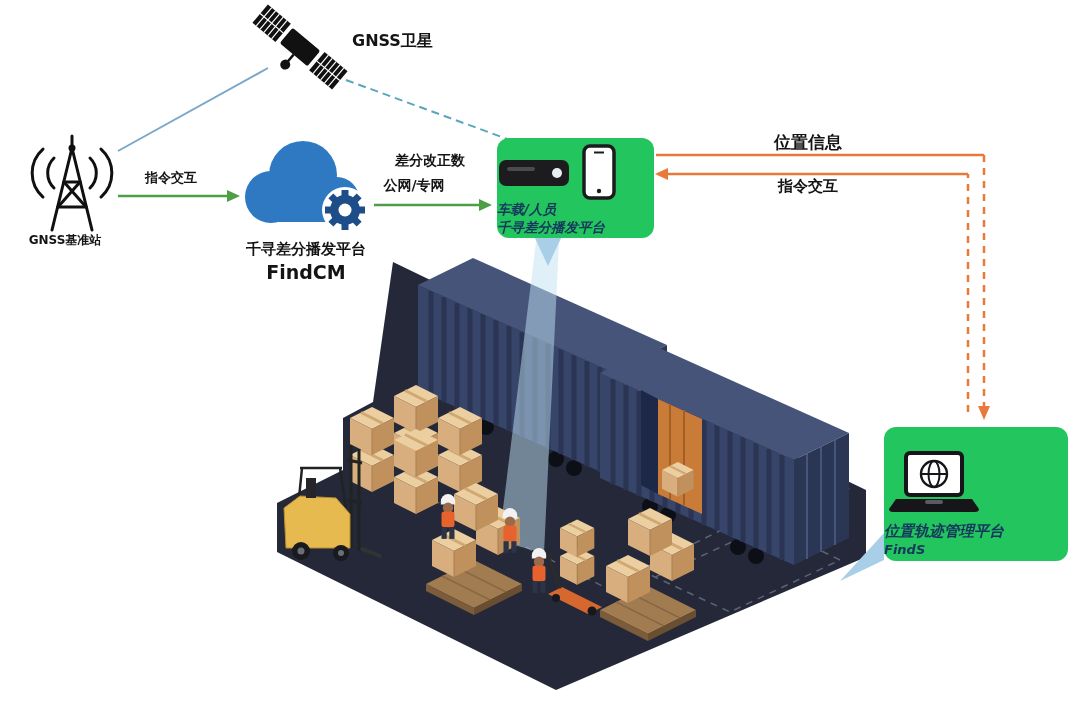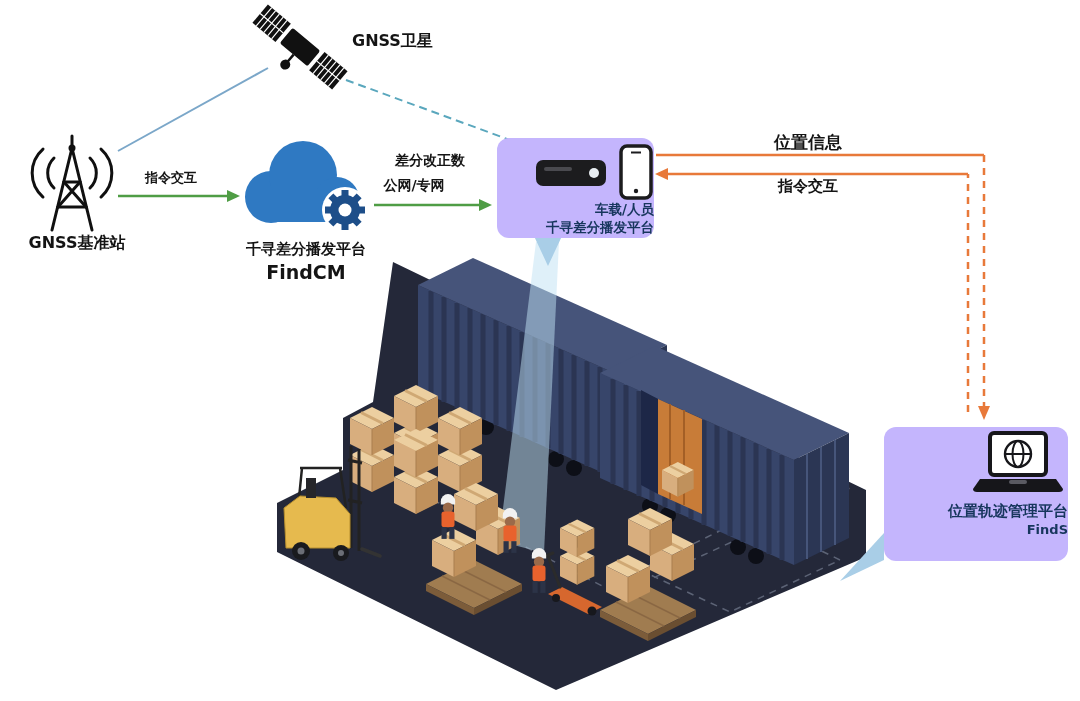--- a/index.html
+++ b/index.html
@@ -1,21 +1,21 @@
 <!DOCTYPE html>
 <html><head>
 <meta charset="utf-8">
 <style>
   html,body{margin:0;padding:0;background:#fff;}
   .canvas{position:relative;width:1080px;height:701px;background:#ffffff;overflow:hidden;
           font-family:"DejaVu Sans","Liberation Sans",sans-serif;}
   svg.scene{position:absolute;left:0;top:0;z-index:1;}
   .lbl{position:absolute;z-index:2;color:#141414;font-weight:700;text-align:center;line-height:1.25;}
-  .bubble{position:absolute;z-index:2;background:#c4b5fd;border-radius:12px;display:flex;
-          flex-direction:column;align-items:flex-end;box-sizing:border-box;}
+  .bubble{position:absolute;z-index:2;background:#22c55e;border-radius:12px;display:flex;
+          flex-direction:column;align-items:flex-start;box-sizing:border-box;font-style:italic;}
   .bubble .bt{color:#17365d;font-weight:700;text-align:center;line-height:1.35;}
   .icon-row{display:flex;align-items:center;gap:8px;}
 </style>
 </head>
 <body>
 
 <div class="canvas">
 
 <svg class="scene" width="1080" height="701" viewBox="0 0 1080 701">
   <defs>
@@ -185,21 +185,21 @@
     <use href="#worker" transform="translate(448,535) scale(1.3)"></use>
     <use href="#worker" transform="translate(510,549) scale(1.3)"></use>
     <use href="#worker" transform="translate(539,589) scale(1.3)"></use>
   </g>
 
   <polygon points="534,236 562,236 548,266" fill="#a9cee7"></polygon>
   <polygon points="884,533 884,560 840,581" fill="#a9cee7"></polygon>
 </svg>
 
 <div class="lbl" style="left:352px;top:31px;font-size:16px;text-align:center;">GNSS卫星</div>
-<div class="lbl" style="left:12px;top:233px;width:130px;font-size:16px;">GNSS基准站</div>
+<div class="lbl" style="left:0;top:233px;width:130px;font-size:12px;">GNSS基准站</div>
 <div class="lbl" style="left:106px;top:170px;width:130px;font-size:13px;">指令交互</div>
 <div class="lbl" style="left:228px;top:240px;width:156px;font-size:15px;">千寻差分播发平台</div>
 <div class="lbl" style="left:228px;top:261px;width:156px;font-size:19px;">FindCM</div>
 <div class="lbl" style="left:366px;top:152px;width:128px;font-size:14px;">差分改正数</div>
 <div class="lbl" style="left:350px;top:177px;width:128px;font-size:14px;">公网/专网</div>
 <div class="lbl" style="left:756px;top:132px;width:104px;font-size:17px;">位置信息</div>
 <div class="lbl" style="left:756px;top:179px;width:104px;font-size:15px;font-family:Liberation Mono, monospace;">指令交互</div>
 
 <div class="bubble" style="left:497px;top:138px;width:157px;height:100px;padding-top:6px;">
   <div class="icon-row">
@@ -211,21 +211,21 @@
     <svg width="36" height="56" viewBox="0 0 36 56">
       <rect x="3" y="2" width="30" height="52" rx="6" fill="#ffffff" stroke="#1c1c1e" stroke-width="3.5"></rect>
       <line x1="13" y1="8.5" x2="23" y2="8.5" stroke="#1c1c1e" stroke-width="2"></line>
       <circle cx="18" cy="47" r="2.2" fill="#1c1c1e"></circle>
     </svg>
   </div>
   <div class="bt" style="font-size:13.5px;">车载/人员</div>
   <div class="bt" style="font-size:13.5px;">千寻差分播发平台</div>
 </div>
 
-<div class="bubble" style="left:884px;top:427px;width:184px;height:134px;padding-top:4px;">
+<div class="bubble" style="left:884px;top:427px;width:184px;height:134px;padding-top:24px;">
   <svg width="100" height="66" viewBox="0 0 100 66">
     <rect x="22" y="2" width="56" height="42" rx="4" fill="#ffffff" stroke="#16161a" stroke-width="4"></rect>
     <circle cx="50" cy="23" r="13" fill="none" stroke="#16161a" stroke-width="2.4"></circle>
     <ellipse cx="50" cy="23" rx="5.5" ry="13" fill="none" stroke="#16161a" stroke-width="2"></ellipse>
     <line x1="37" y1="23" x2="63" y2="23" stroke="#16161a" stroke-width="2"></line>
     <path d="M12,48 L88,48 L95,58 Q95,61 91,61 L9,61 Q5,61 5,58 Z" fill="#16161a"></path>
     <rect x="41" y="49" width="18" height="4" rx="2" fill="#5a5a62"></rect>
   </svg>
   <div class="bt" style="font-size:15px;margin-top:4px;">位置轨迹管理平台</div>
   <div class="bt" style="font-size:13px;">FindS</div>

